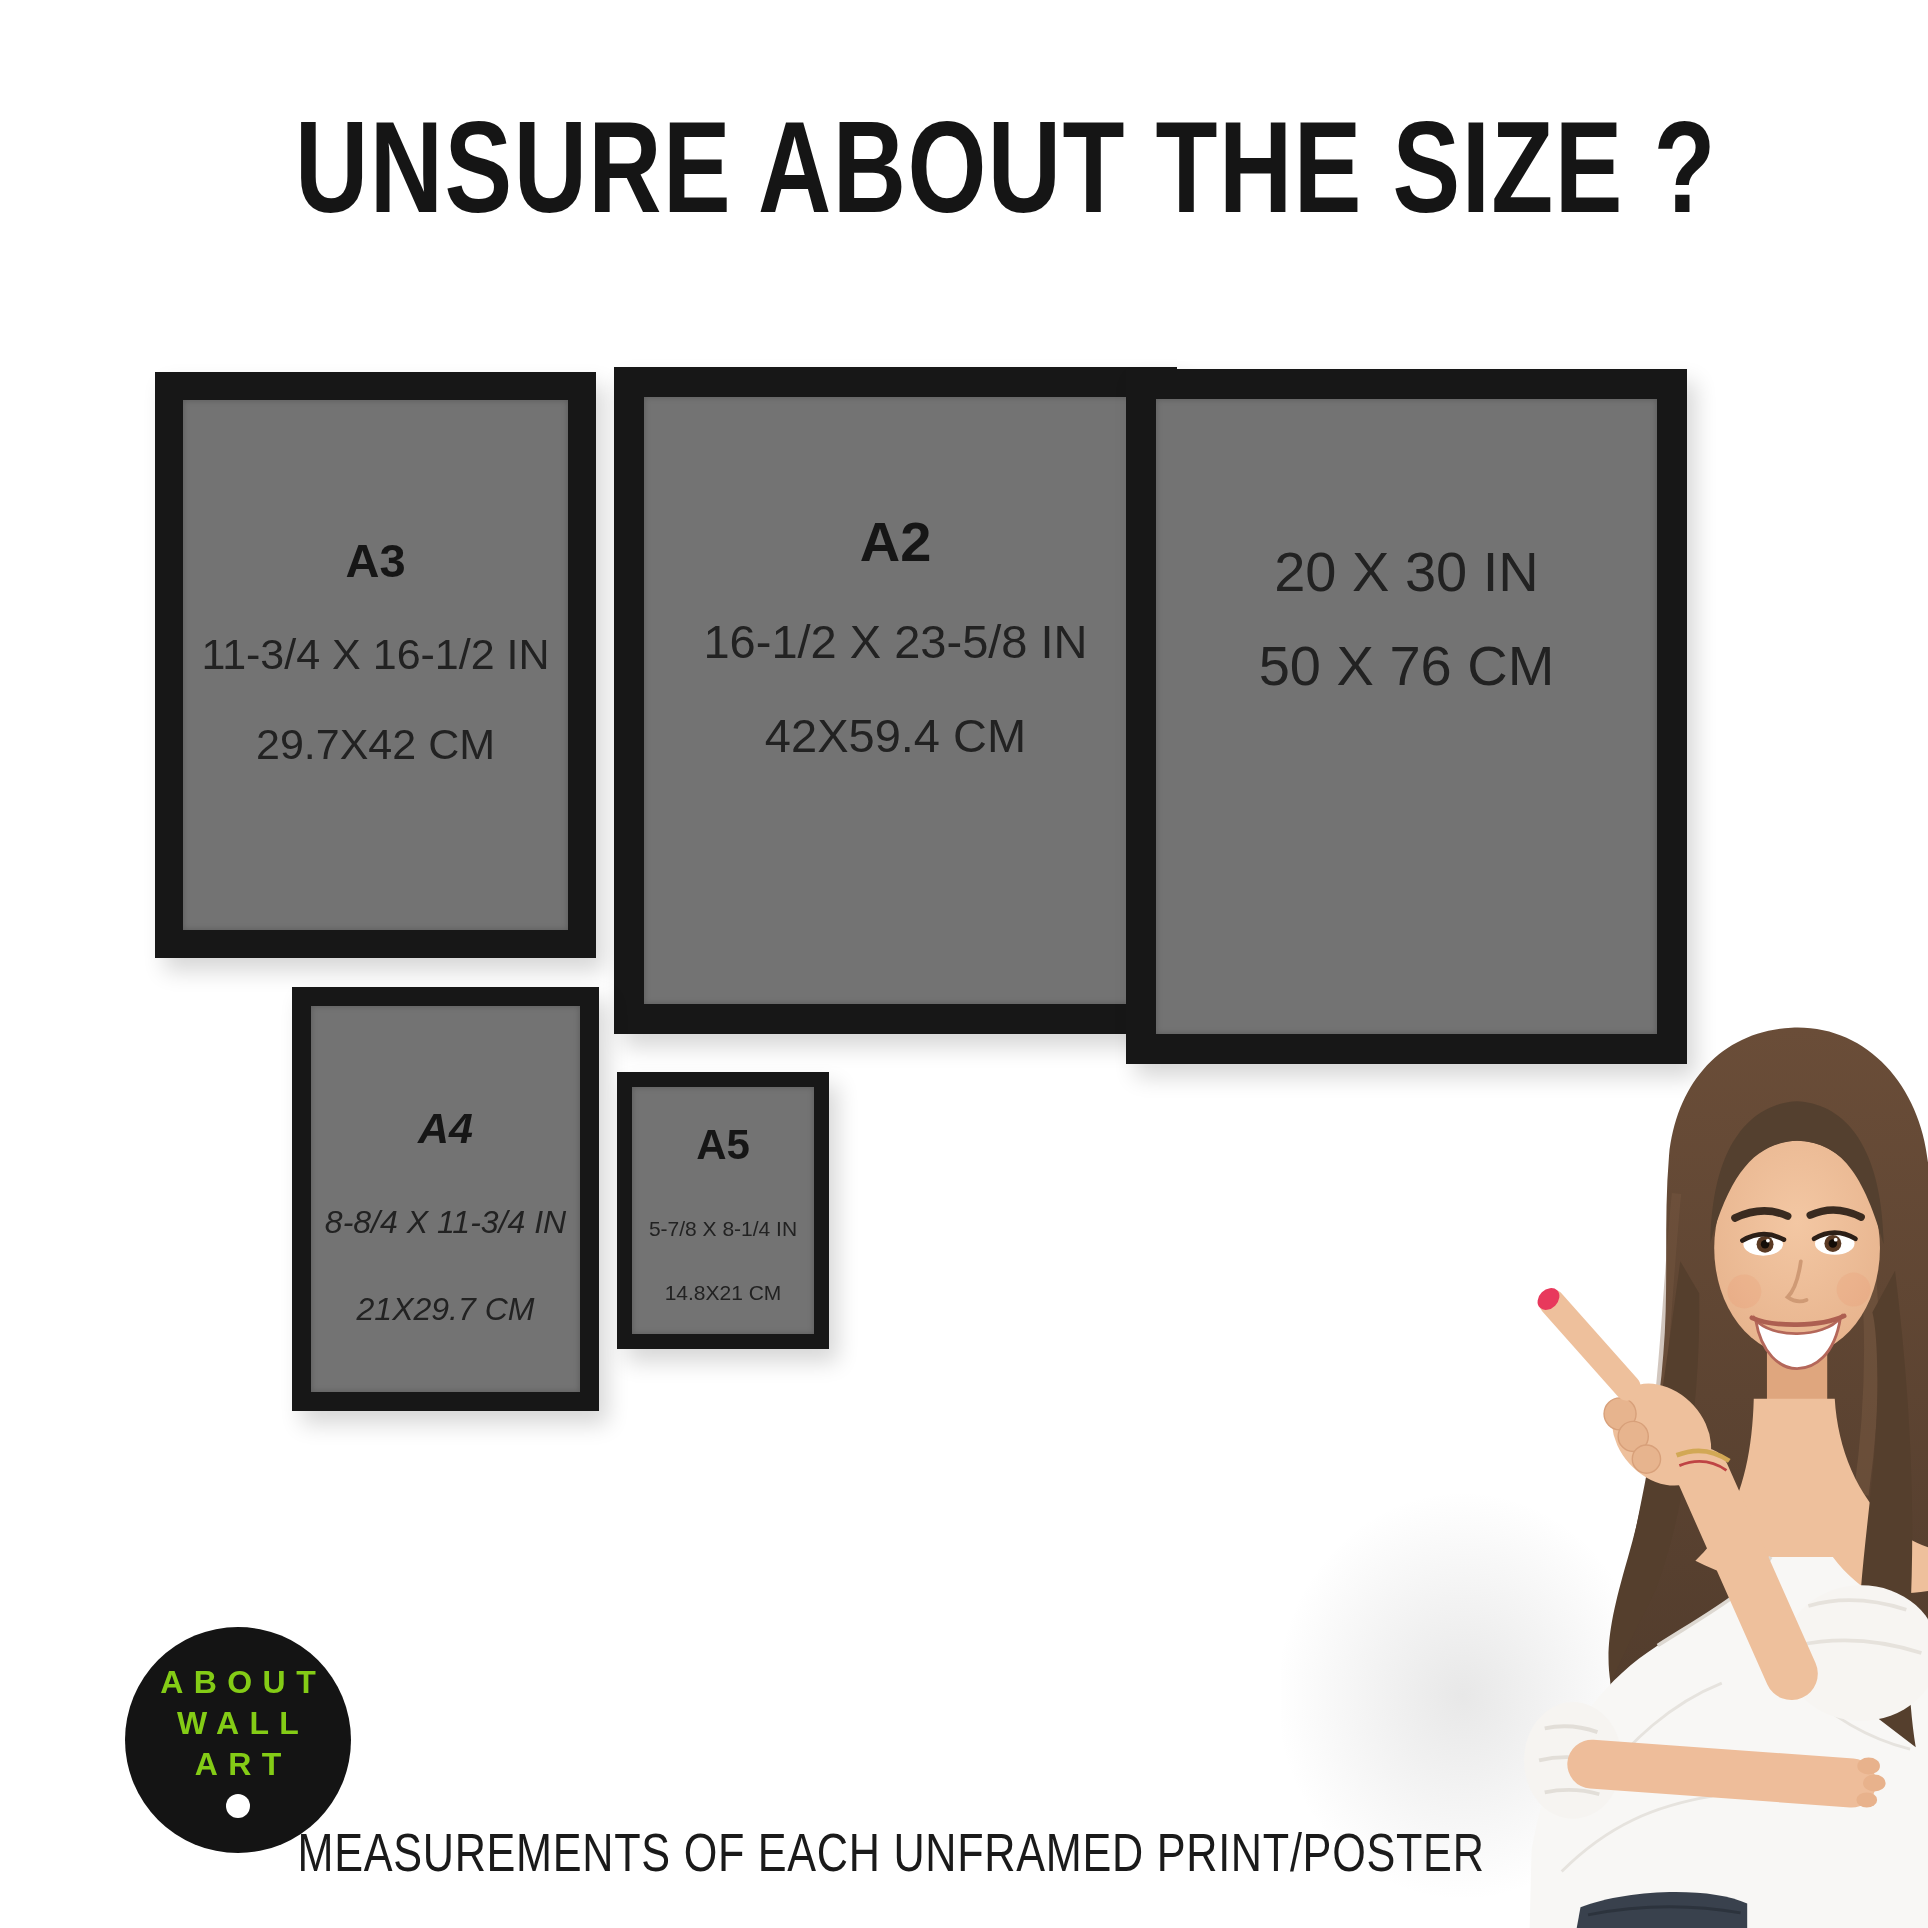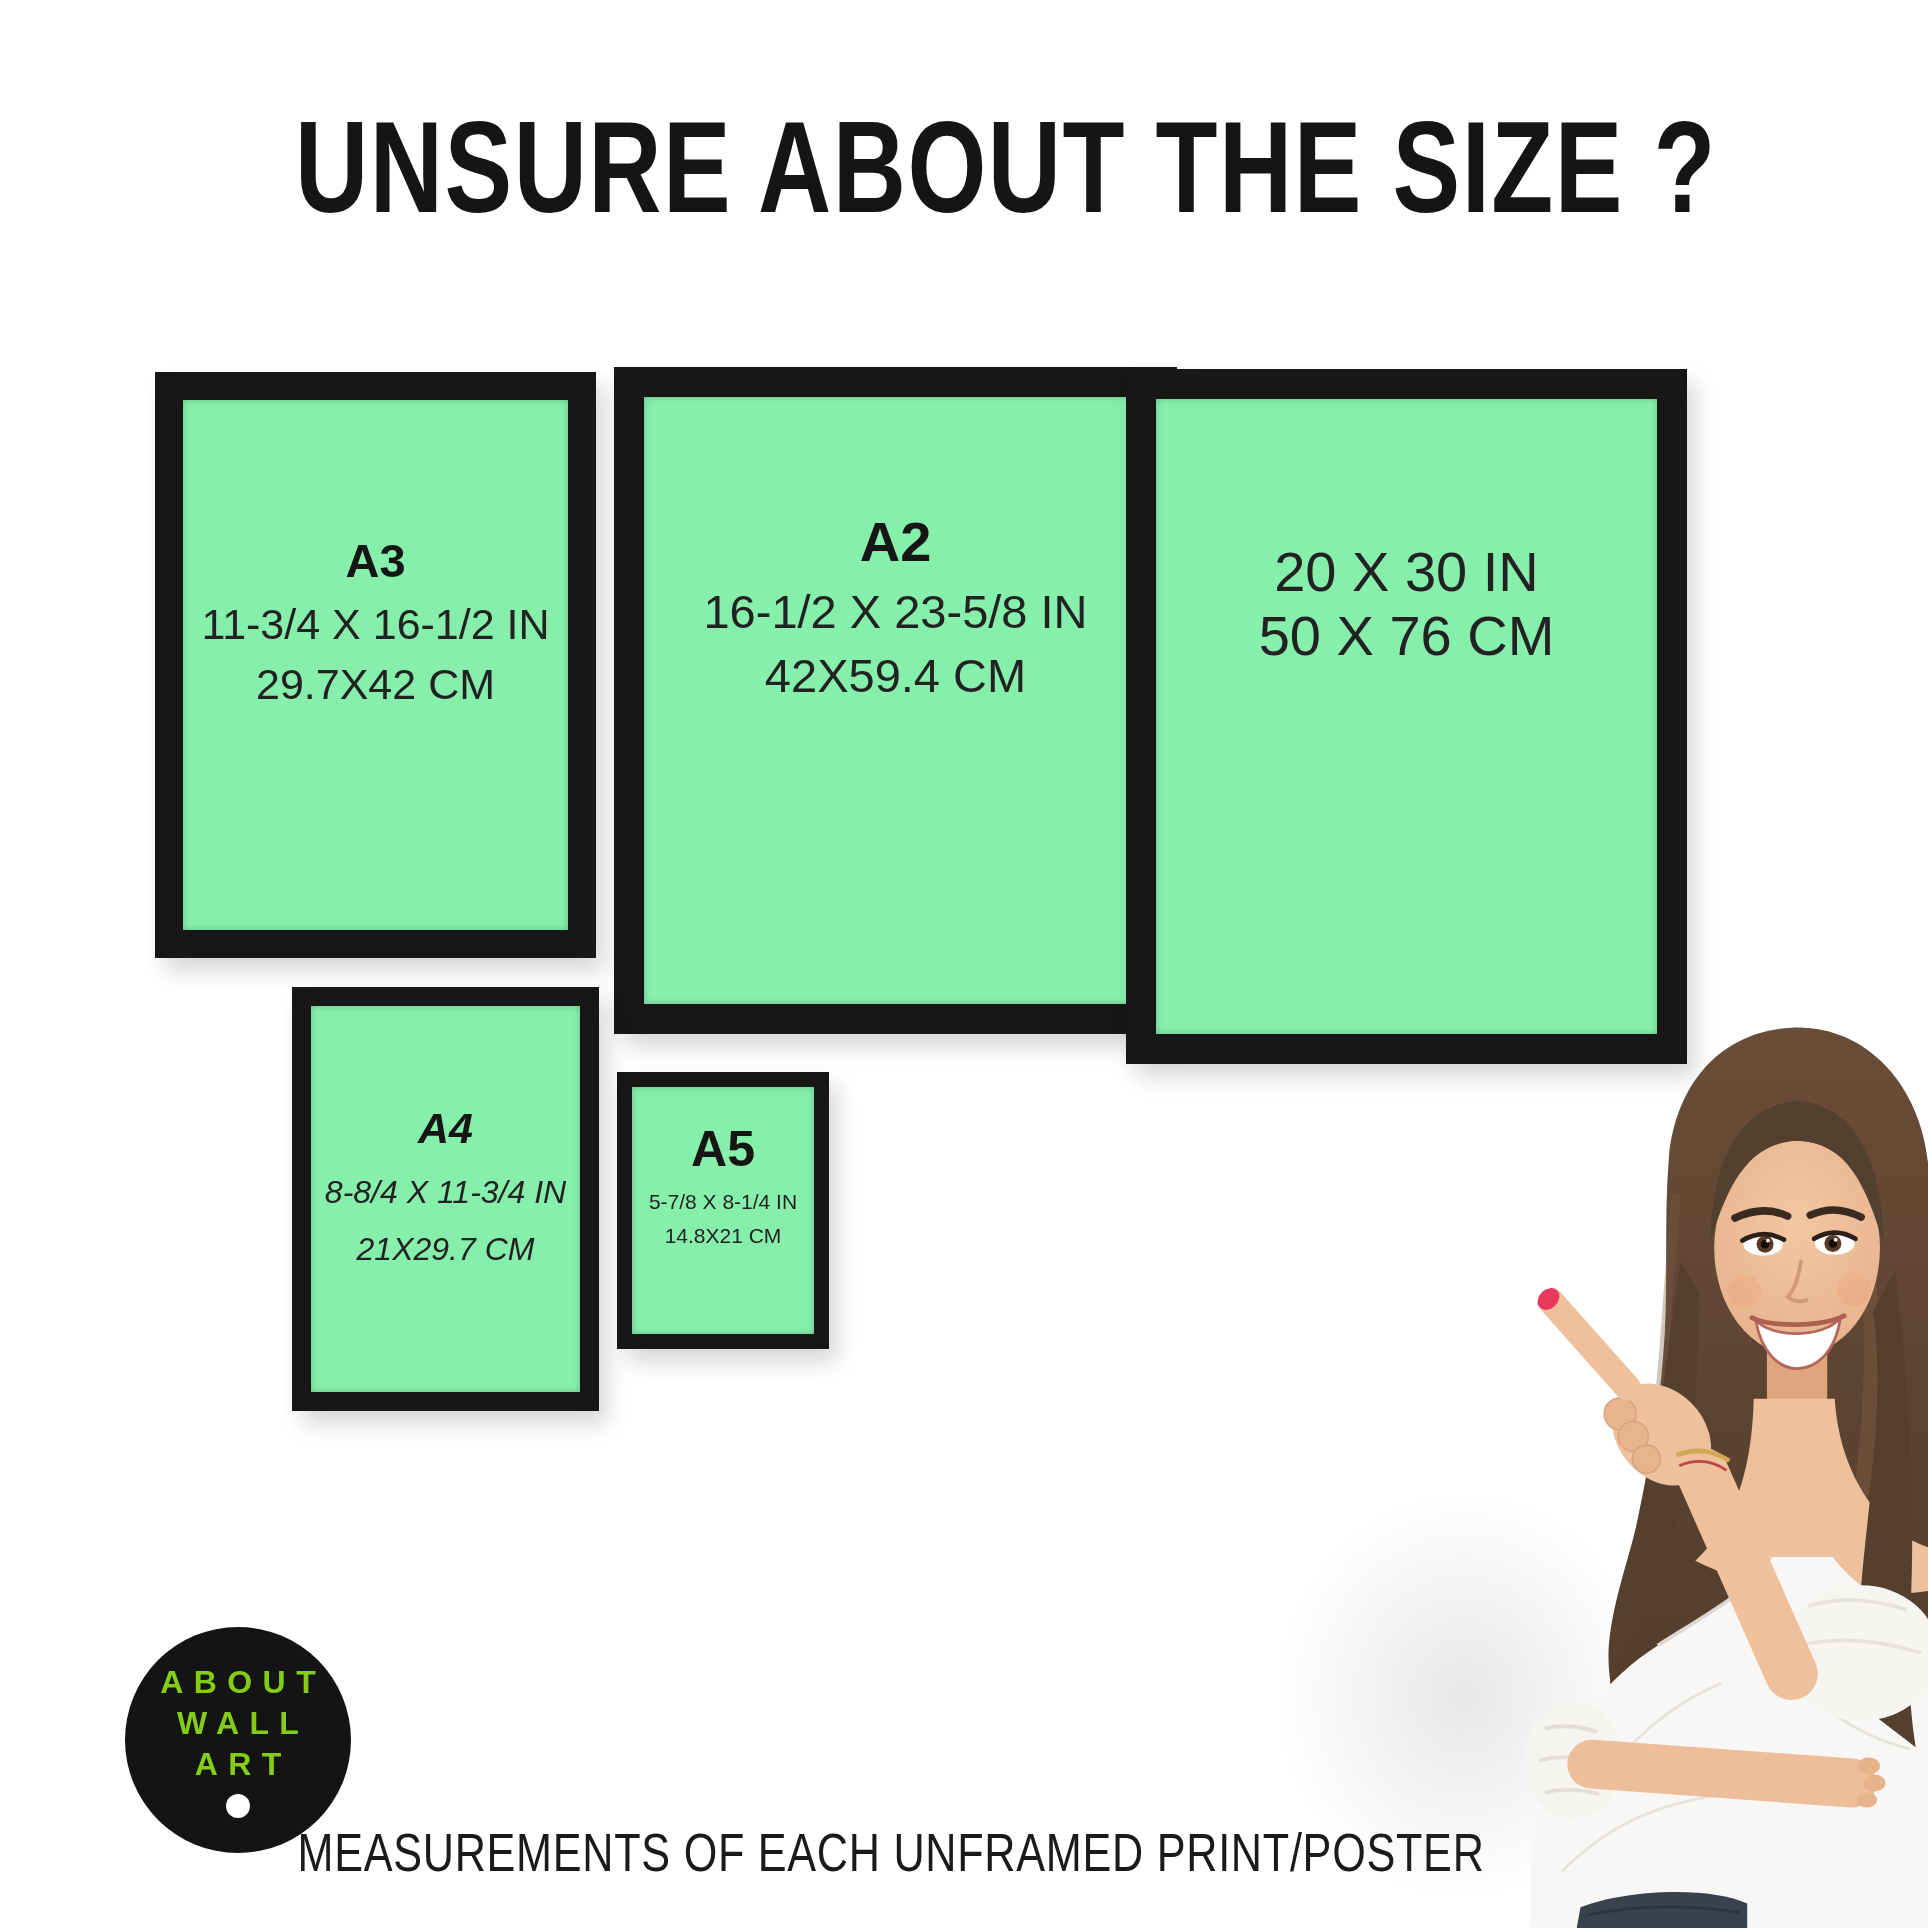--- a/index.html
+++ b/index.html
@@ -9,22 +9,22 @@
   }
   
   .title-wrap{position:absolute;top:102px;left:1006px;transform:translateX(-50%);white-space:nowrap;}
   .title-text{
     display:inline-block;transform:scaleX(0.78);transform-origin:center;
     font-size:130px;line-height:1;font-weight:700;letter-spacing:1.9px;color:#151515;
   }
   
   .frame{position:absolute;background:#171717;box-shadow:9.4px 13px 21px rgba(0,0,0,0.16);}
   .frame-inner{
-    position:absolute;background:#86efac;box-shadow:inset 0 0 6.6px rgba(0,0,0,0.22);
-    display:flex;flex-direction:column;align-items:center;box-sizing:border-box;
+    position:absolute;background:#737373;box-shadow:inset 0 0 6.6px rgba(0,0,0,0.22);
+    display:flex;flex-direction:column;align-items:center;box-sizing:border-box;gap:30px;
   }
   .f-name{font-weight:700;color:#161616;line-height:1.15;white-space:nowrap;}
   .f-dim{font-weight:400;color:#222222;white-space:nowrap;}
 
   .frame-a3{left:155px;top:372px;width:441px;height:586px;}
   .frame-a3 .frame-inner{inset:28px;padding-top:134px;}
   .frame-a3 .f-name{font-size:47px;margin-bottom:5.6px;}
   .frame-a3 .f-dim{font-size:43px;line-height:1.4;}
 
   .frame-a2{left:614px;top:367px;width:563px;height:667px;}
@@ -36,21 +36,21 @@
   .frame-2030 .frame-inner{inset:30px;padding-top:141px;}
   .frame-2030 .f-dim{font-size:56px;line-height:1.14;}
 
   .frame-a4{left:292px;top:987px;width:307px;height:424px;}
   .frame-a4 .frame-inner{inset:19px;padding-top:98px;font-style:italic;}
   .frame-a4 .f-name{font-size:43px;margin-bottom:22.6px;}
   .frame-a4 .f-dim{font-size:32px;line-height:1.0;margin-bottom:24.5px;}
 
   .frame-a5{left:617px;top:1072px;width:212px;height:277px;}
   .frame-a5 .frame-inner{inset:15px;padding-top:34px;}
-  .frame-a5 .f-name{font-size:50px;margin-bottom:12px;}
+  .frame-a5 .f-name{font-size:42px;margin-bottom:19px;}
   .frame-a5 .f-dim{font-size:21px;line-height:1.0;margin-bottom:13px;}
 
   
   .logo{
     position:absolute;left:125px;top:1627px;width:226px;height:226px;border-radius:50%;
     background:#141414;display:flex;flex-direction:column;align-items:center;justify-content:center;
   }
   .logo-line{
     color:#84cc16;font-weight:700;font-size:32px;line-height:41px;
     letter-spacing:10.4px;text-indent:10.4px;

